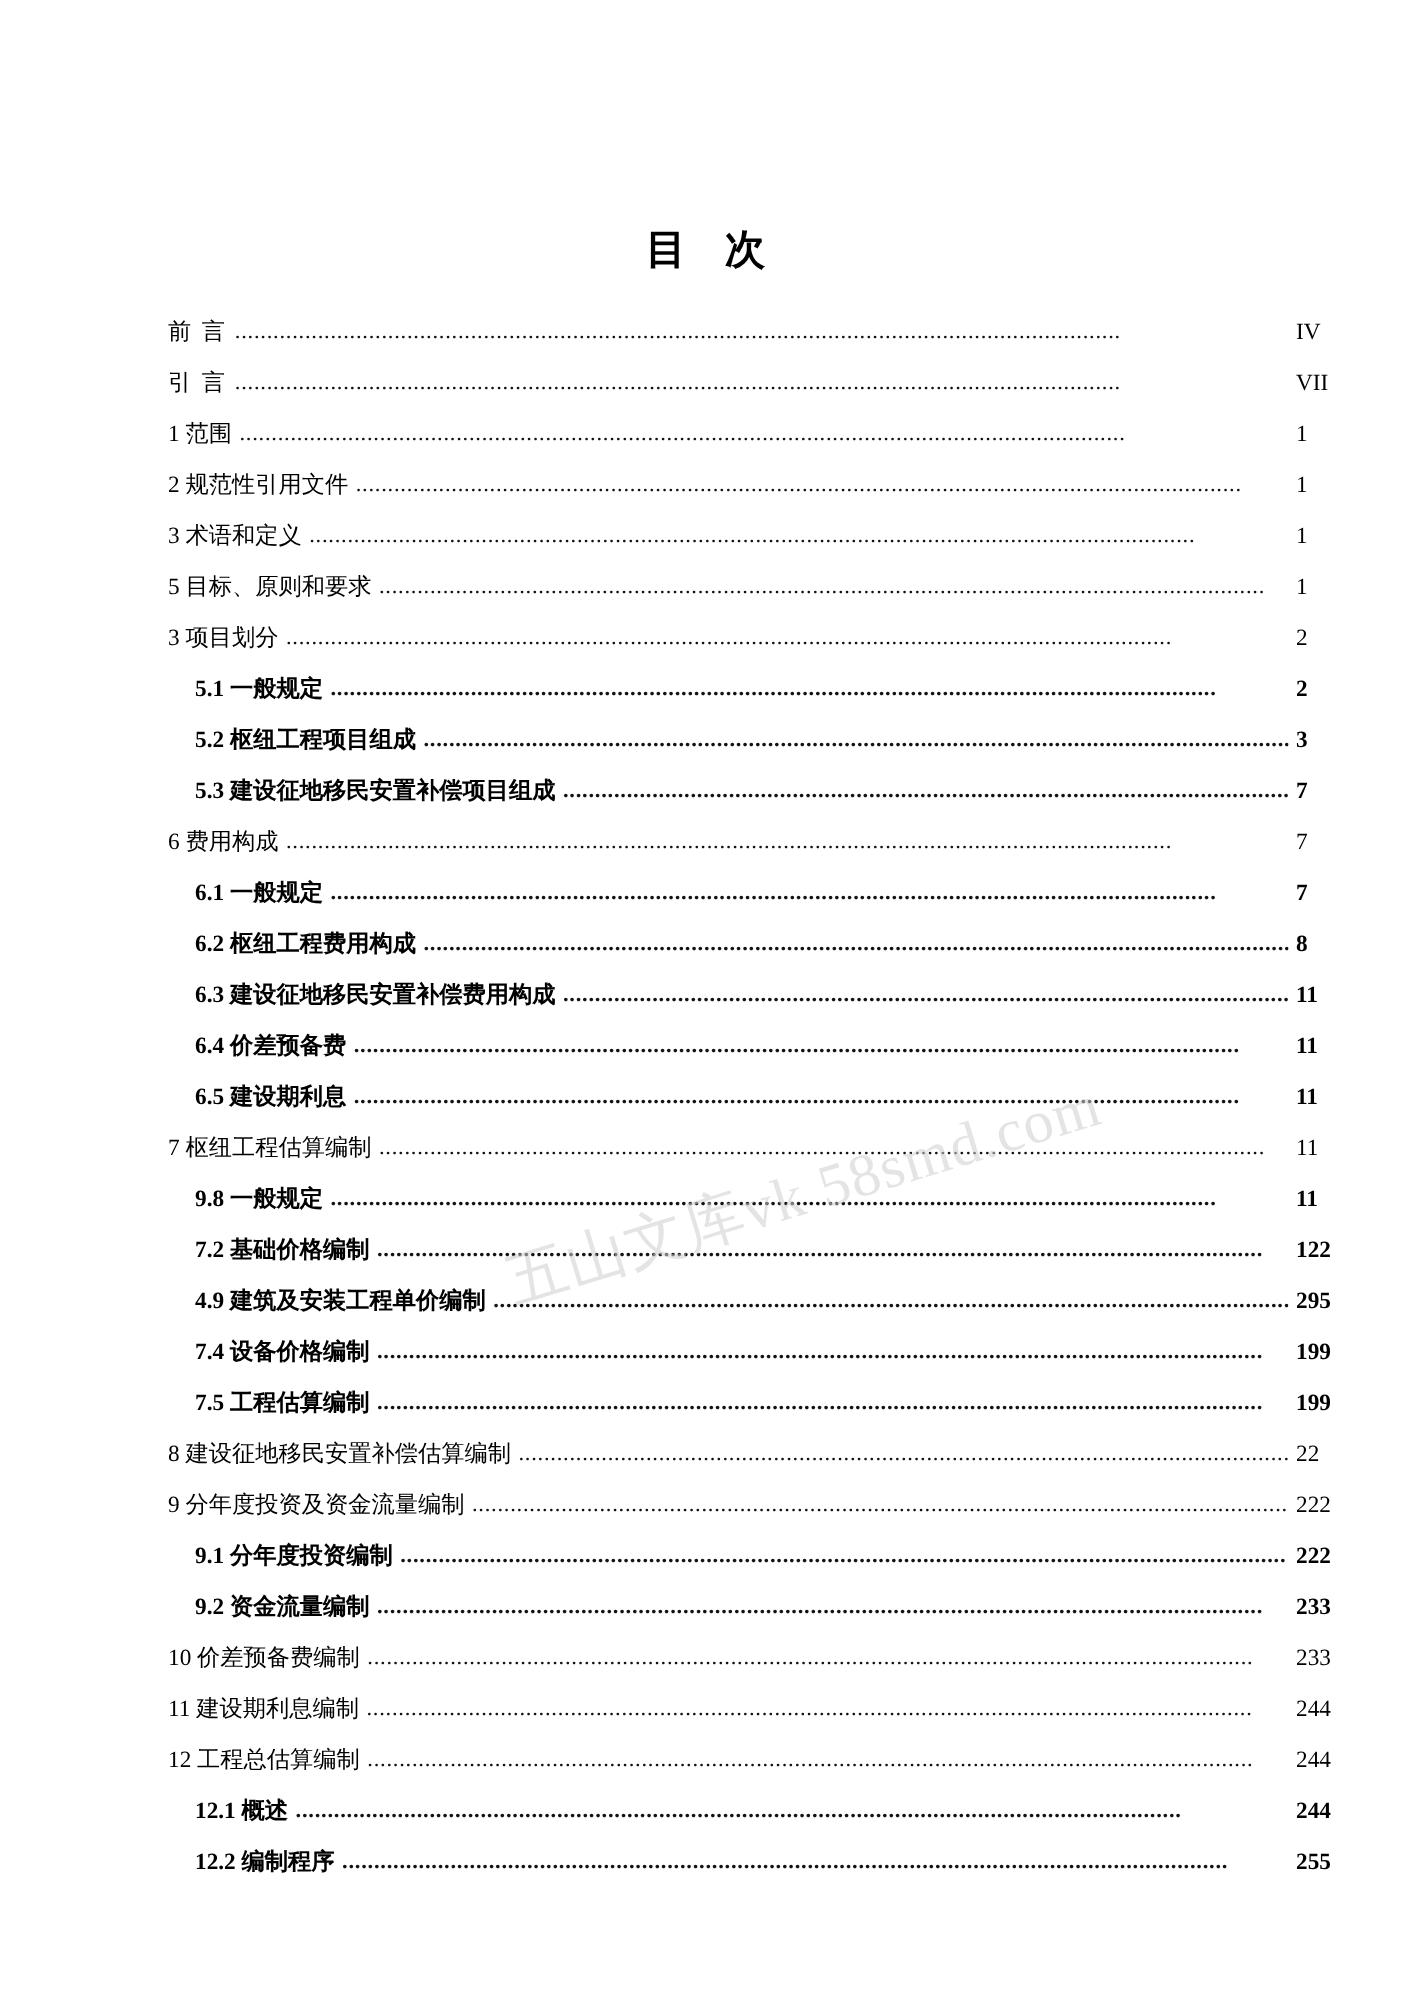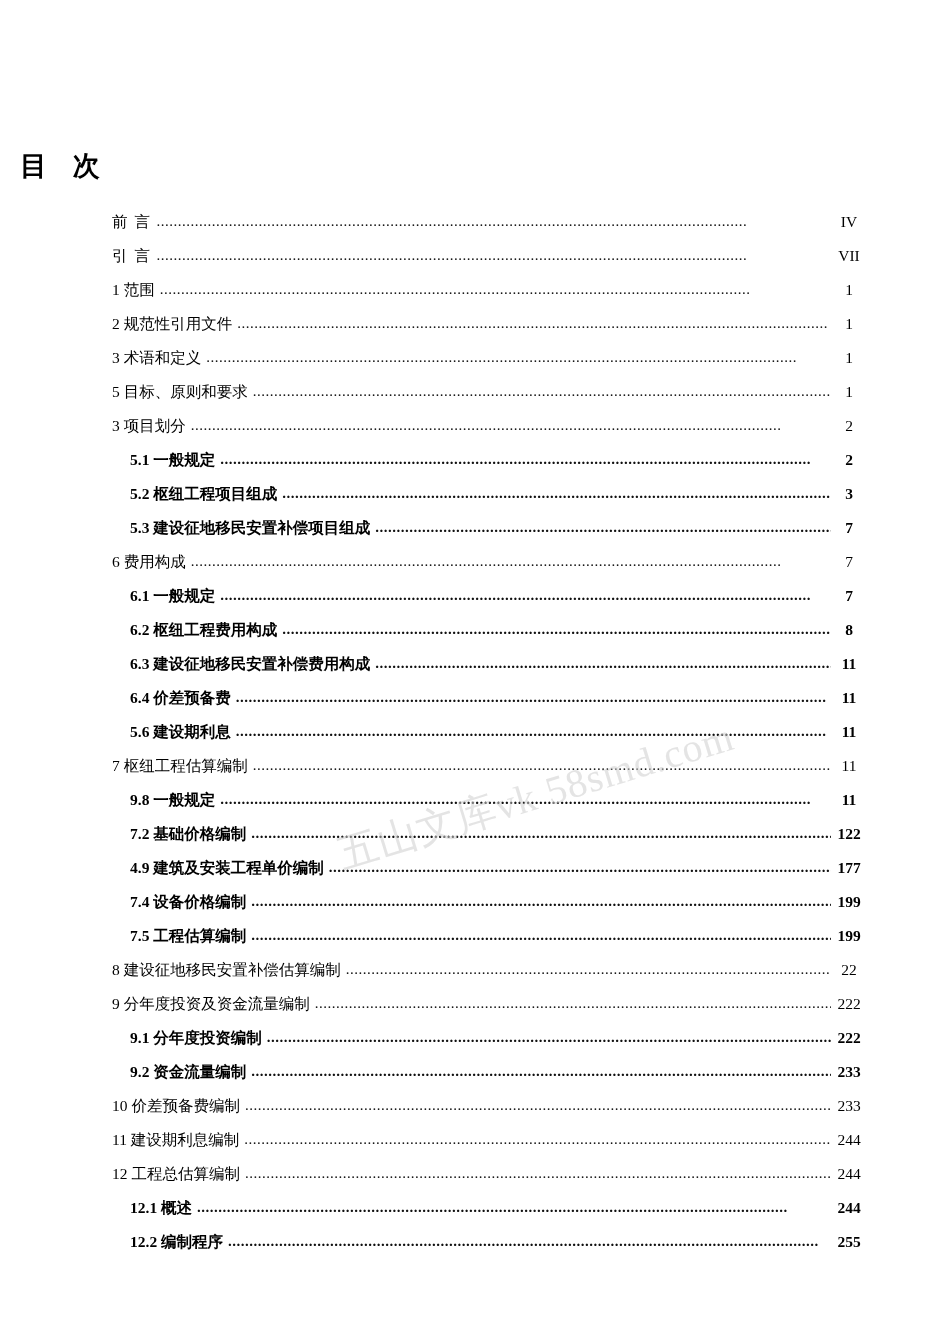--- a/index.html
+++ b/index.html
@@ -16,32 +16,32 @@
     overflow: hidden;
   }
   .page {
     position: relative;
     width: 950px;
     height: 1344px;
     box-sizing: border-box;
     padding: 0;
   }
   .doc-title {
+    text-align: center;
     font-size: 27px;
     font-weight: bold;
     letter-spacing: 0.35em;
     margin-top: 148px;
     margin-bottom: 0;
     font-family: "Liberation Serif", "DejaVu Serif", serif;
-    padding-left: 20px;
   }
   .toc {
     margin-top: 30px;
     padding-left: 112px;
-    padding-right: 88px;
+    padding-right: 60px;
   }
   .toc-row {
     display: flex;
     align-items: baseline;
     font-size: 15.5px;
     line-height: 1;
     height: 34px;
     white-space: nowrap;
   }
   .toc-row .label {
@@ -56,21 +56,21 @@
     font-size: 15px;
     letter-spacing: 0.5px;
     color: #111;
     margin: 0 2px;
     position: relative;
     top: -1px;
   }
   .toc-row .page-num {
     flex: 0 0 auto;
     padding-left: 3px;
-    text-align: center;
+    text-align: left;
     min-width: 26px;
   }
   
   .lvl0 { padding-left: 0; }
   .lvl1 { padding-left: 18px; font-weight: bold; }
   .front .label { letter-spacing: 0.1em; }
   .watermark {
     position: absolute;
     left: 330px;
     top: 620px;
@@ -162,21 +162,21 @@
         <span class="label">6.3   建设征地移民安置补偿费用构成</span>
         <span class="dots">...........................................................................................................................................</span>
         <span class="page-num">11</span>
       </div>
       <div class="toc-row lvl1">
         <span class="label">6.4   价差预备费</span>
         <span class="dots">...........................................................................................................................................</span>
         <span class="page-num">11</span>
       </div>
       <div class="toc-row lvl1">
-        <span class="label">5.6   建设期利息</span>
+        <span class="label">6.5   建设期利息</span>
         <span class="dots">...........................................................................................................................................</span>
         <span class="page-num">11</span>
       </div>
       <div class="toc-row lvl0">
         <span class="label">7  枢纽工程估算编制</span>
         <span class="dots">...........................................................................................................................................</span>
         <span class="page-num">11</span>
       </div>
       <div class="toc-row lvl1">
         <span class="label">9.8   一般规定</span>
@@ -184,21 +184,21 @@
         <span class="page-num">11</span>
       </div>
       <div class="toc-row lvl1">
         <span class="label">7.2   基础价格编制</span>
         <span class="dots">...........................................................................................................................................</span>
         <span class="page-num">122</span>
       </div>
       <div class="toc-row lvl1">
         <span class="label">4.9   建筑及安装工程单价编制</span>
         <span class="dots">...........................................................................................................................................</span>
-        <span class="page-num">177</span>
+        <span class="page-num">295</span>
       </div>
       <div class="toc-row lvl1">
         <span class="label">7.4   设备价格编制</span>
         <span class="dots">...........................................................................................................................................</span>
         <span class="page-num">199</span>
       </div>
       <div class="toc-row lvl1">
         <span class="label">7.5   工程估算编制</span>
         <span class="dots">...........................................................................................................................................</span>
         <span class="page-num">199</span>

